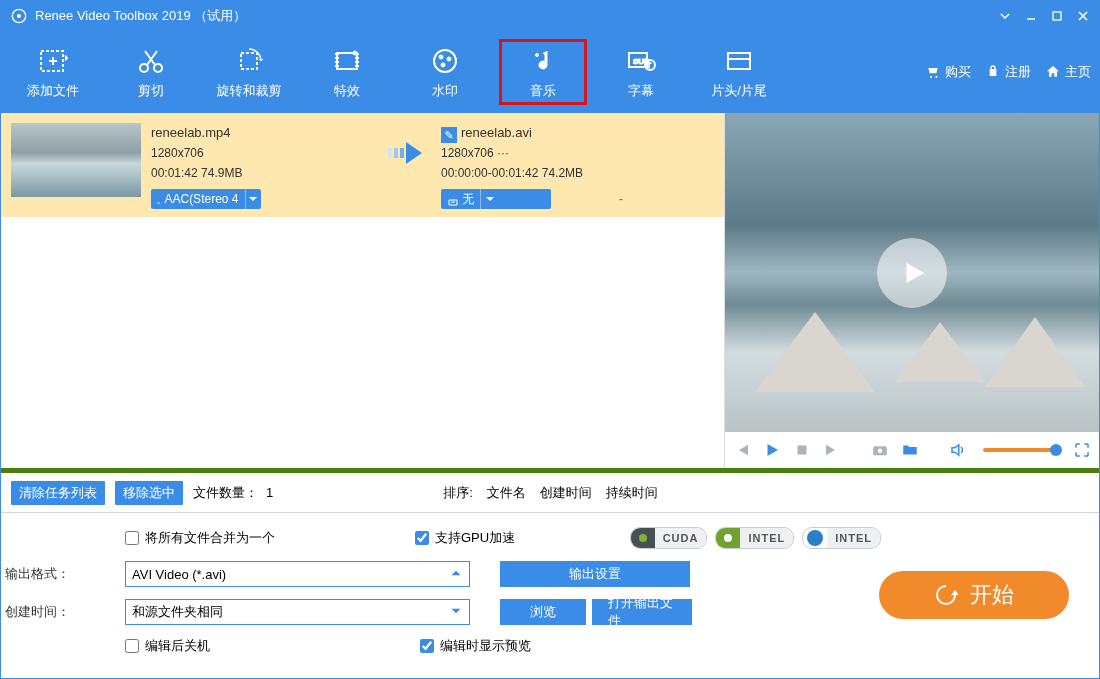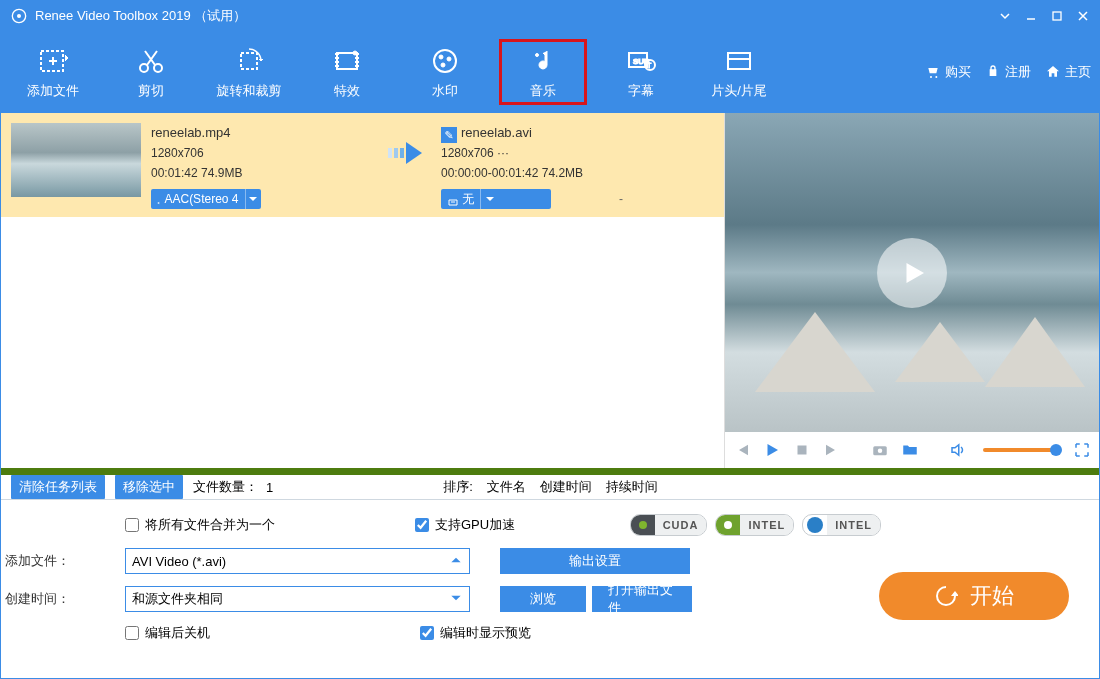--- a/index.html
+++ b/index.html
@@ -55,42 +55,42 @@
 .playoverlay svg { width: 30px; height: 30px; fill: #fff; margin-left: 4px; }
 .preview-controls { height: 36px; display: flex; align-items: center; padding: 0 8px; gap: 12px; }
 .pc-btn { cursor: pointer; display: flex; align-items: center; }
 .pc-btn svg { width: 18px; height: 18px; fill: #3b8ce6; }
 .pc-btn.gray svg { fill: #aab4bd; }
 .volslider { flex: 1; height: 4px; background: #f18a2b; position: relative; border-radius: 2px; margin: 0 4px; }
 .volslider .knob { position: absolute; right: -5px; top: -4px; width: 12px; height: 12px; border-radius: 50%; background: #3b8ce6; }
 .preview-controls .spacer2 { width: 6px; }
 
 
-.listbar { height: 32px; border-top: 7px solid #4d7c0f; border-bottom: 1px solid #cfd8e0; display: flex; align-items: center; padding: 0 10px; font-size: 13px; }
+.listbar { height: 45px; border-top: 5px solid #4d7c0f; border-bottom: 1px solid #cfd8e0; display: flex; align-items: center; padding: 0 10px; font-size: 13px; }
 .lbbtn { background: #3b8ce6; color: #fff; padding: 3px 8px; font-size: 13px; margin-right: 10px; cursor: pointer; border-radius: 1px; }
 .sortlink { margin-left: 14px; cursor: pointer; }
 
 
 .options { padding: 14px 18px 10px 4px; font-size: 13px; }
 .optrow { display: flex; align-items: center; margin-bottom: 12px; }
 .optrow .label { width: 120px; color: #333; }
 .chk { display: flex; align-items: center; margin-right: 40px; }
 .chk input { margin-right: 6px; width: 14px; height: 14px; accent-color: #3b8ce6; }
 .sel { width: 345px; height: 26px; border: 1px solid #3b8ce6; display: flex; align-items: center; padding: 0 6px; position: relative; font-size: 13px; background: #fff; }
 .sel .caret { position: absolute; right: 6px; top: 4px; }
 .sel .caret svg { width: 14px; height: 14px; fill: #3b8ce6; }
 .bluebtn { background: #3b8ce6; color: #fff; height: 26px; display: flex; align-items: center; justify-content: center; padding: 0 20px; margin-left: 20px; cursor: pointer; font-size: 13px; }
 .bluebtn.sm { padding: 0 16px; margin-left: 6px; }
 .badges { display: flex; gap: 8px; margin-left: auto; margin-right: 200px; }
 .badge { display: flex; align-items: center; height: 22px; border: 1px solid #c7ccd0; border-radius: 10px; overflow: hidden; font-size: 11px; font-weight: bold; letter-spacing: 1px; color: #555; }
 .badge .bicon { width: 24px; height: 100%; background: #4a4f54; display: flex; align-items: center; justify-content: center; }
 .badge .bicon.green { background: #6fa22e; }
 .badge .bicon.blue { background: #2a7fc7; border-radius: 50%; width: 16px; height: 16px; margin: 0 4px; }
 .badge .btxt { padding: 0 8px; background: #eef0f1; height: 100%; display: flex; align-items: center; }
-.startbtn { position: absolute; right: 30px; bottom: 44px; width: 190px; height: 48px; background: #f18a2b; border-radius: 24px; color: #fff; font-size: 22px; display: flex; align-items: center; justify-content: center; cursor: pointer; }
+.startbtn { position: absolute; right: 30px; bottom: 58px; width: 190px; height: 48px; background: #f18a2b; border-radius: 24px; color: #fff; font-size: 22px; display: flex; align-items: center; justify-content: center; cursor: pointer; }
 .startbtn svg { width: 24px; height: 24px; fill: #fff; margin-right: 12px; }
 .bottom-area { position: relative; }
 </style>
 </head>
 <body>
 
 <div class="titlebar">
   <span class="logo">
     <svg viewBox="0 0 24 24">
         <circle cx="12" cy="12" r="10" fill="none" stroke="#fff" stroke-width="2"></circle>
@@ -378,21 +378,21 @@
           </span>
           <span class="btxt">INTEL</span>
         </div>
       <div class="badge">
           <span class="bicon blue"></span>
           <span class="btxt">INTEL</span>
         </div>
     </div>
   </div>
   <div class="optrow">
-    <div class="label">添加文件：</div>
+    <div class="label">输出格式：</div>
     <div class="sel">
       <span>AVI Video (*.avi)</span>
       <span class="caret"><svg viewBox="0 0 12 12">
             <path d="M2 8l4-4 4 4"></path>
           </svg></span>
     </div>
     <div class="bluebtn" style="width:190px;margin-left:30px">输出设置</div>
   </div>
   <div class="optrow">
     <div class="label">创建时间：</div>

